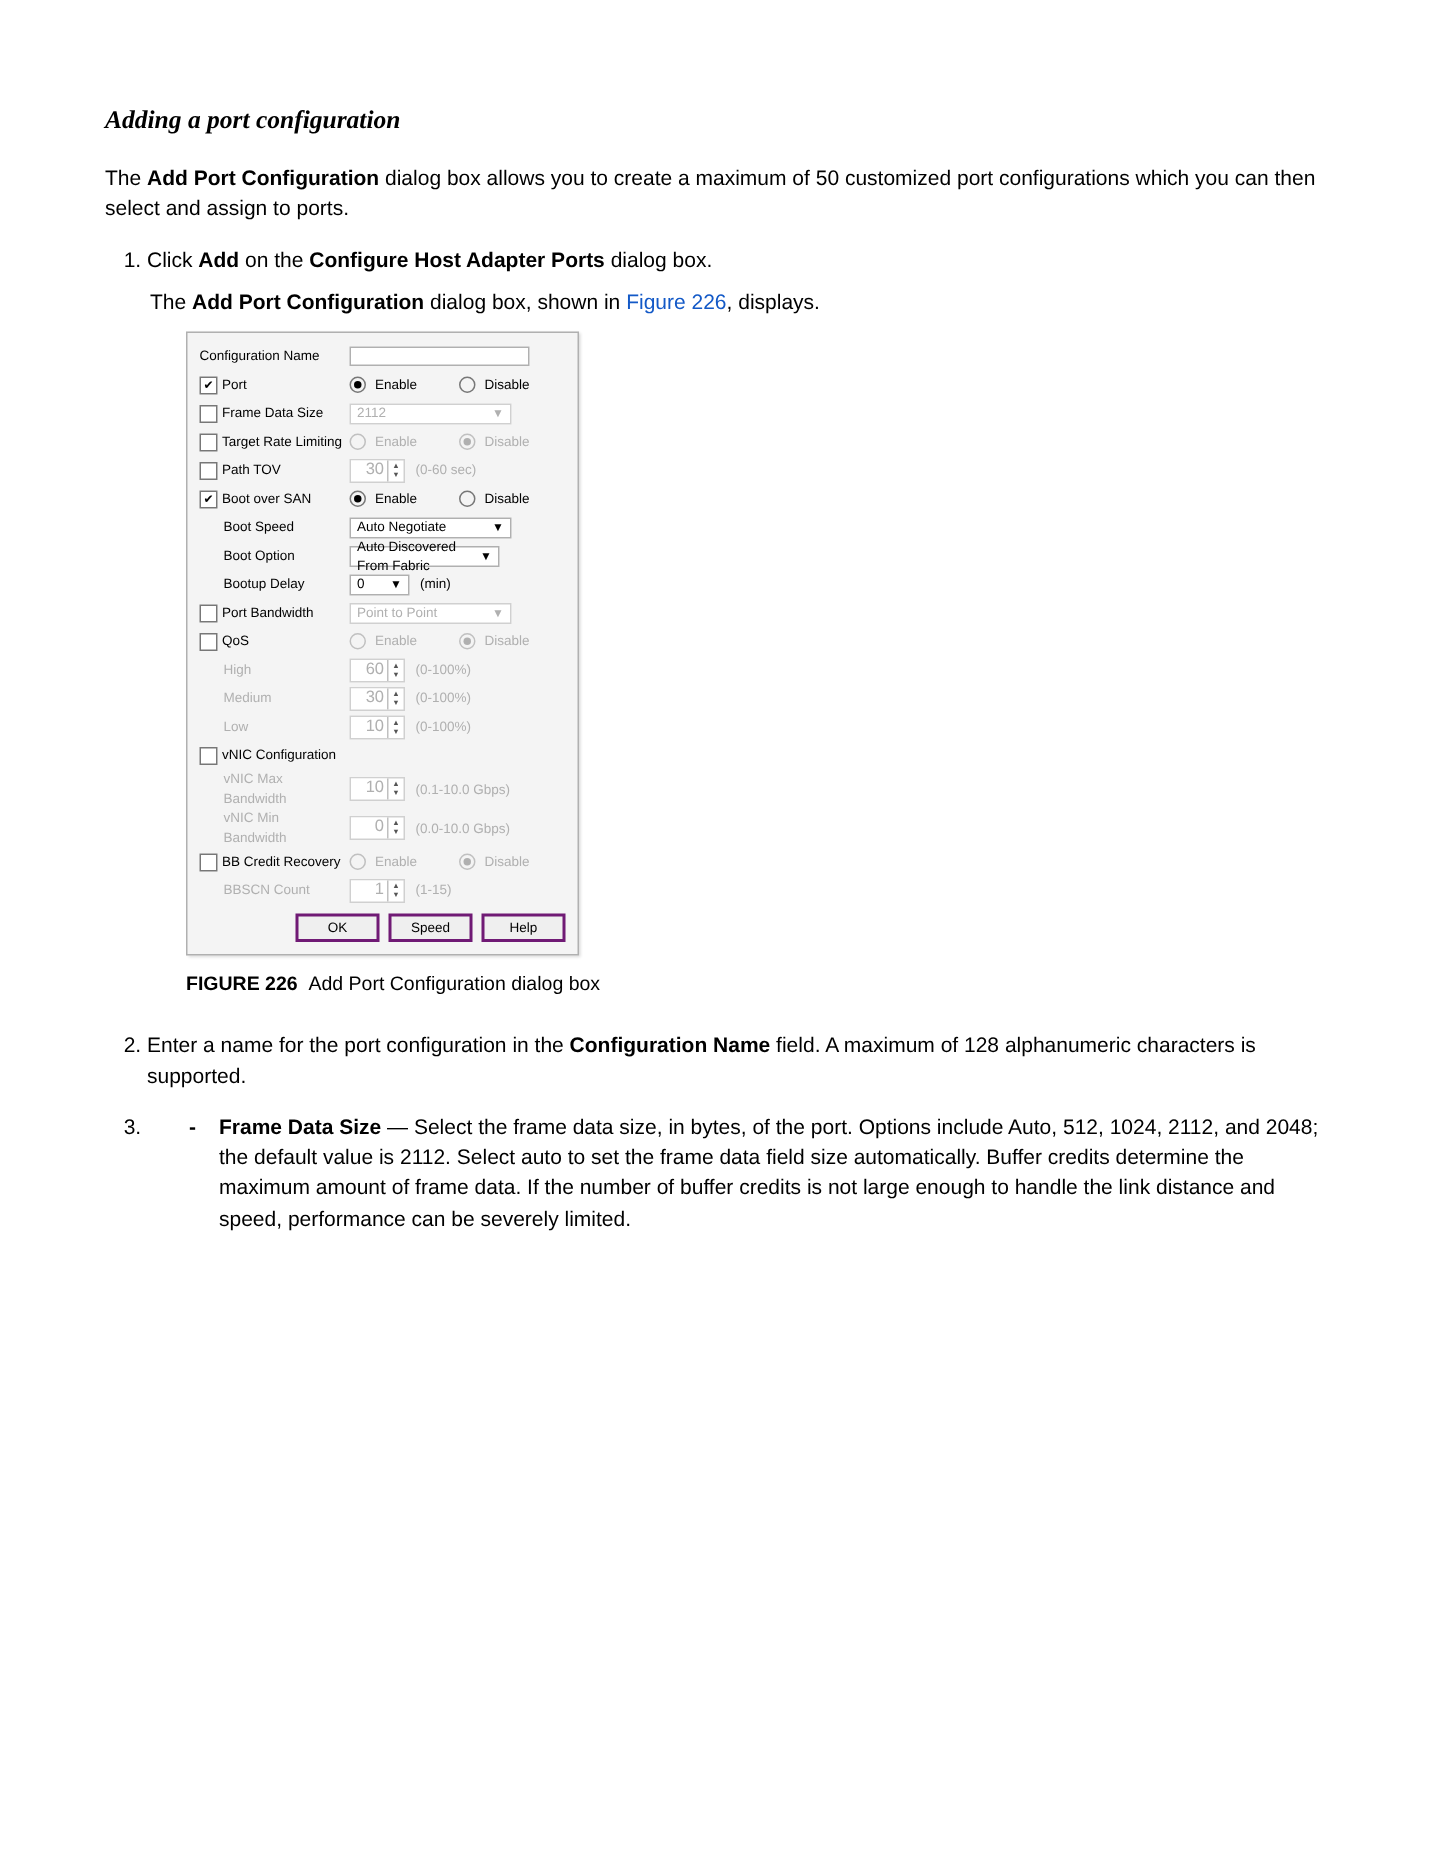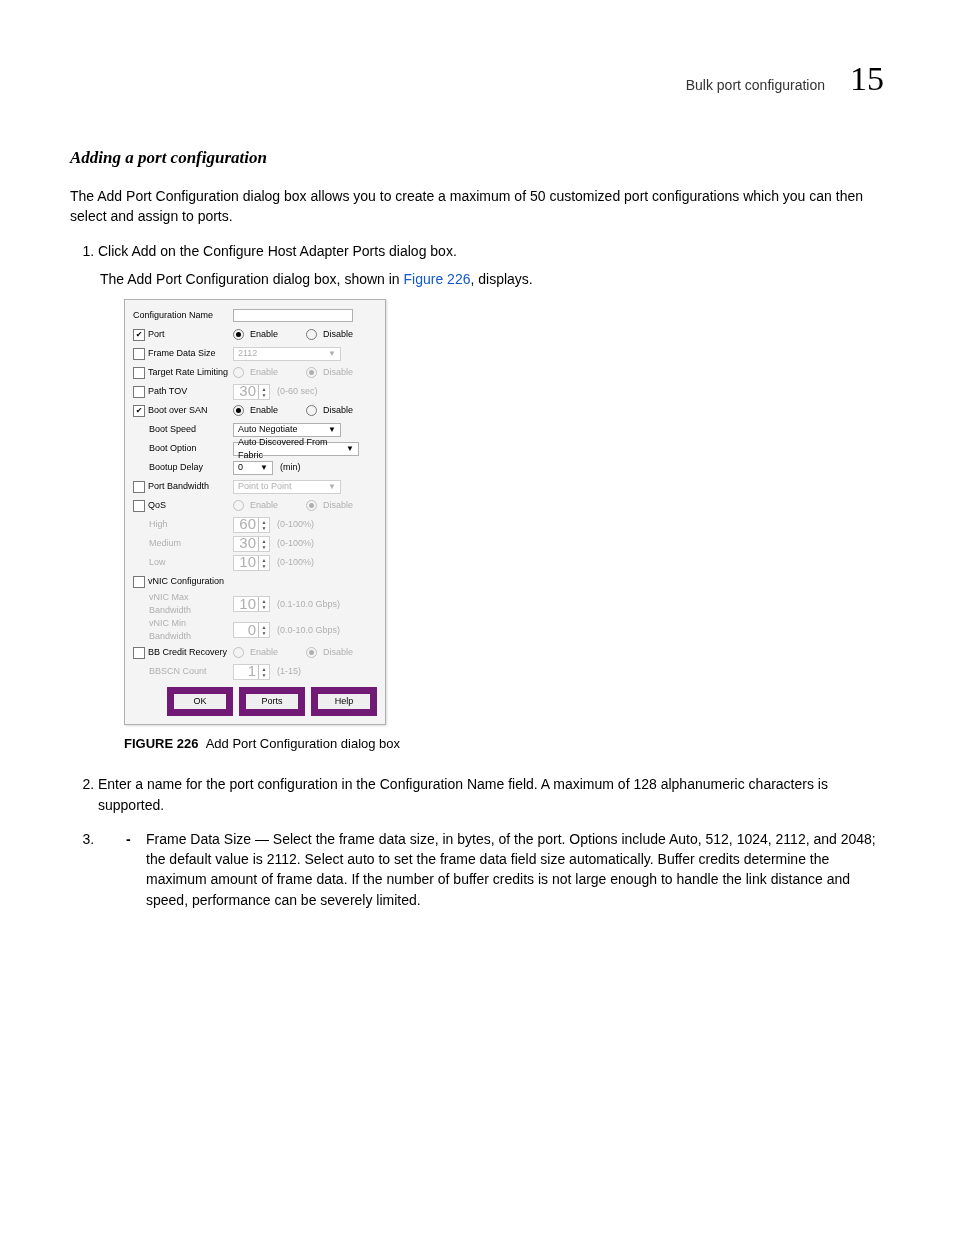--- a/index.html
+++ b/index.html
@@ -36,21 +36,21 @@
     font-family: "Times New Roman", Georgia, serif;
     font-style: italic;
     font-weight: bold;
     font-size: 17px;
     margin: 10px 0 18px;
   }
   .body p, .body li {
     font-size: 14px;
     line-height: 1.45;
   }
-  .body b { font-weight: normal; }
+  .body b { font-weight: bold; }
   .body .link { color: #1359c7; }
   ol.steps { margin: 10px 0 0 0; padding-left: 28px; }
   ol.steps > li { margin-bottom: 14px; }
   .sub { margin: 8px 0 0 2px; }
   .figcap { font-size: 13px; margin: 10px 0 20px 26px; }
   .figcap b { font-weight: bold; }
   .bullets { list-style: none; margin: 8px 0 0 28px; padding: 0; }
   .bullets > li { position: relative; padding-left: 20px; margin-bottom: 12px; }
   .bullets > li::before { content: "-"; position: absolute; left: 0; top: 0; font-weight: bold; }
 
@@ -64,21 +64,21 @@
     color: #000;
     padding: 6px 8px 8px;
     box-shadow: 1px 1px 2px rgba(0,0,0,.15);
   }
   .dialog .hint { font-size: 9px; margin-bottom: 6px; line-height: 1.25; }
   .dialog .row { display: flex; align-items: center; min-height: 19px; gap: 4px; }
   .dialog .label { width: 96px; flex: 0 0 96px; display: flex; align-items: center; gap: 3px; }
   .dialog .indent .label { padding-left: 16px; width: 96px; box-sizing: border-box; }
   .dialog .disabled { color: #b0b0b0; }
   .dialog input[type=text] {
-    font-size: 15px; height: 13px; box-sizing: border-box;
+    font-size: 11px; height: 13px; box-sizing: border-box;
     border: 1px solid #b0b0b0; background: #fff; padding: 0 2px;
   }
   .dialog .txt-full { width: 120px; }
   .dialog .combo {
     display: inline-flex; align-items: center; justify-content: space-between;
     border: 1px solid #b0b0b0; background: #fff; height: 14px; padding: 0 4px;
     width: 108px; box-sizing: border-box;
   }
   .dialog .combo.dis { color: #b0b0b0; border-color: #d0d0d0; }
   .dialog .tri { font-size: 8px; line-height: 1; }
@@ -103,33 +103,29 @@
   .dialog .spin input { border: none; width: 24px; text-align: right; height: 12px; }
   .dialog .spin .arrows {
     width: 10px; display: flex; flex-direction: column;
     border-left: 1px solid #c0c0c0; font-size: 5px; line-height: 6px;
     align-items: center; justify-content: center; color: #555;
   }
   .dialog .spin.dis, .dialog .spin.dis input { color: #b0b0b0; border-color: #d0d0d0; }
   .dialog .unit { margin-left: 3px; }
   .dialog .btnrow { display: flex; justify-content: flex-end; gap: 6px; margin-top: 6px; }
   .dialog .btn {
-    border: 7px solid #701a75; background: #efefef; font-size: 9px;
+    border: 2px solid #701a75; background: #efefef; font-size: 9px;
     padding: 1px 8px; min-width: 36px; text-align: center;
   }
 </style>
 </head>
 <body>
 
 <div class="page">
 
-  <div class="page-header">
-    <span class="crumb">Bulk port configuration</span>
-    <span class="num">15</span>
-  </div>
 
   <div class="body">
     <div class="h2">Adding a port configuration</div>
 
     <p>
       <span>The </span><b>Add Port Configuration</b><span> dialog box allows you to create a maximum of 50 customized port configurations which you can then select and assign to ports.</span>
     </p>
 
     <ol class="steps">
       <li>
@@ -207,21 +203,21 @@
 
           <div class="row indent">
             <span class="label">Boot Speed</span>
             <span class="combo">
                 <span>Auto Negotiate</span>
                 <span class="tri">▼</span>
               </span>
           </div>
           <div class="row indent">
             <span class="label">Boot Option</span>
-            <span class="combo" style="width:126px">
+            <span class="combo" style="width:100px">
                 <span>Auto Discovered From Fabric</span>
                 <span class="tri">▼</span>
               </span>
           </div>
           <div class="row indent">
             <span class="label">Bootup Delay</span>
             <span class="combo" style="width:40px">
                 <span>0</span>
                 <span class="tri">▼</span>
               </span>
@@ -329,21 +325,21 @@
                 <span class="arrows">
                   <span>▲</span>
                   <span>▼</span>
                 </span>
               </span>
             <span class="unit disabled">(1-15)</span>
           </div>
 
           <div class="btnrow">
             <span class="btn">OK</span>
-            <span class="btn">Ports</span>
+            <span class="btn">Speed</span>
             <span class="btn">Help</span>
           </div>
         </div>
 
         <div class="figcap">
           <b>FIGURE 226</b>&nbsp;&nbsp;<span>Add Port Configuration dialog box</span>
         </div>
       </li>
 
       <li>

